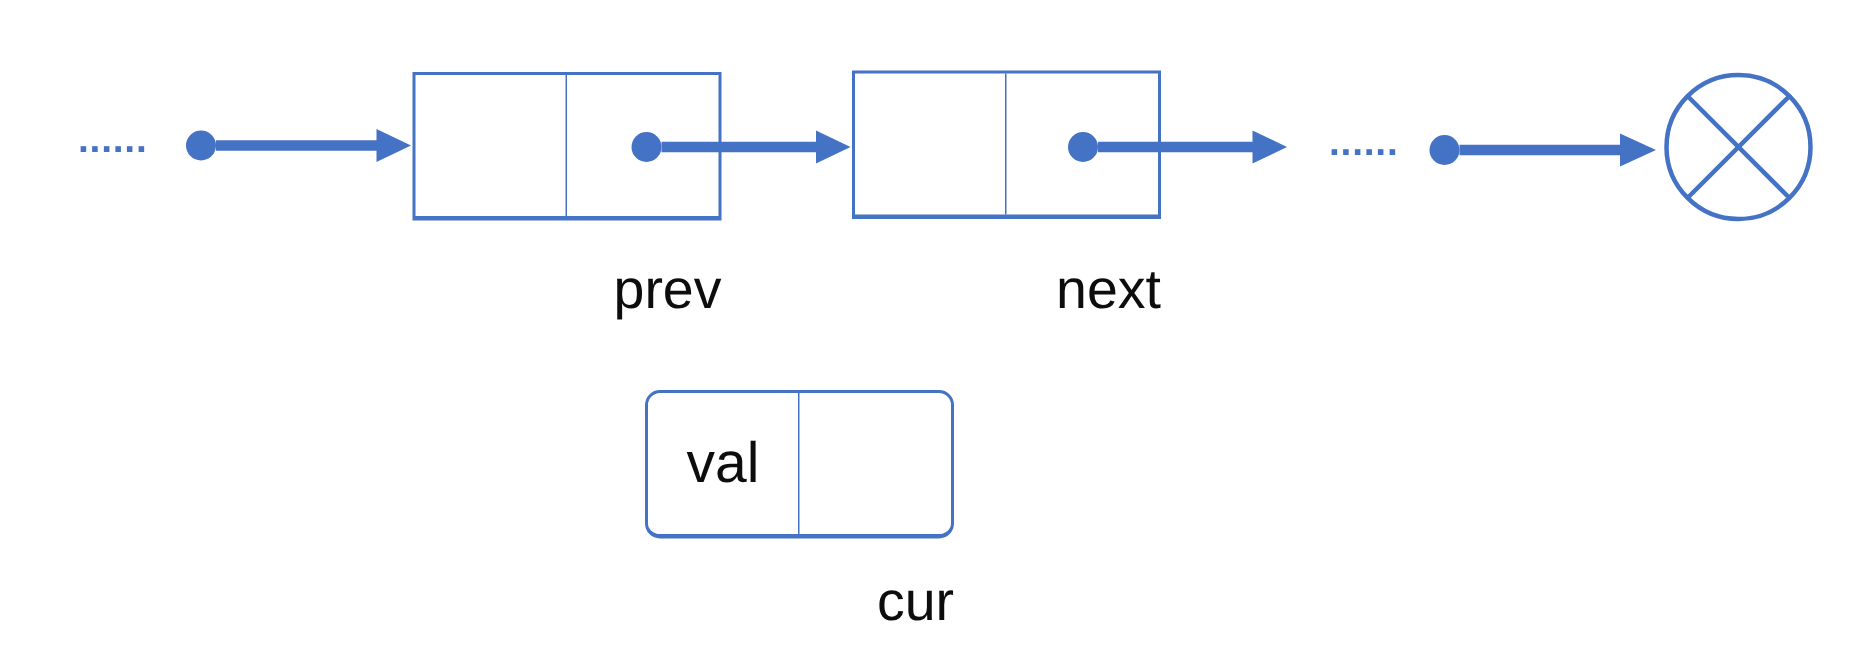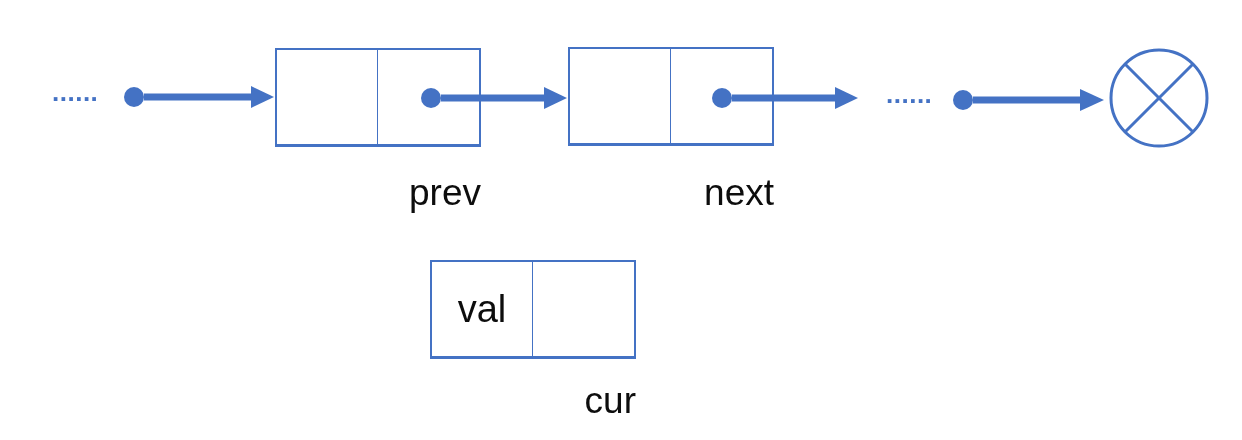--- a/index.html
+++ b/index.html
@@ -56,21 +56,21 @@
     position: absolute;
     color: var(--accent);
     font-weight: bold;
     font-size: 26px;
     line-height: 1;
     letter-spacing: 0.5px;
     z-index: 2;
   }
   #node-prev { left: 275px; top: 48px; }
   #node-next { left: 568px; top: 47px; }
-  #node-cur  { left: 430px; top: 260px; }
+  #node-cur  { left: 430px; top: 260px; border-radius: 10px; }
   #label-prev { left: 275px; top: 172px; }
   #label-next { left: 568px; top: 172px; }
   #label-cur  { left: 430px; top: 380px; }
   #ellipsis-left  { left: 52px;  top: 79px; }
   #ellipsis-right { left: 886px; top: 81px; }
 </style>
 </head>
 <body>
 
 <div id="canvas">

